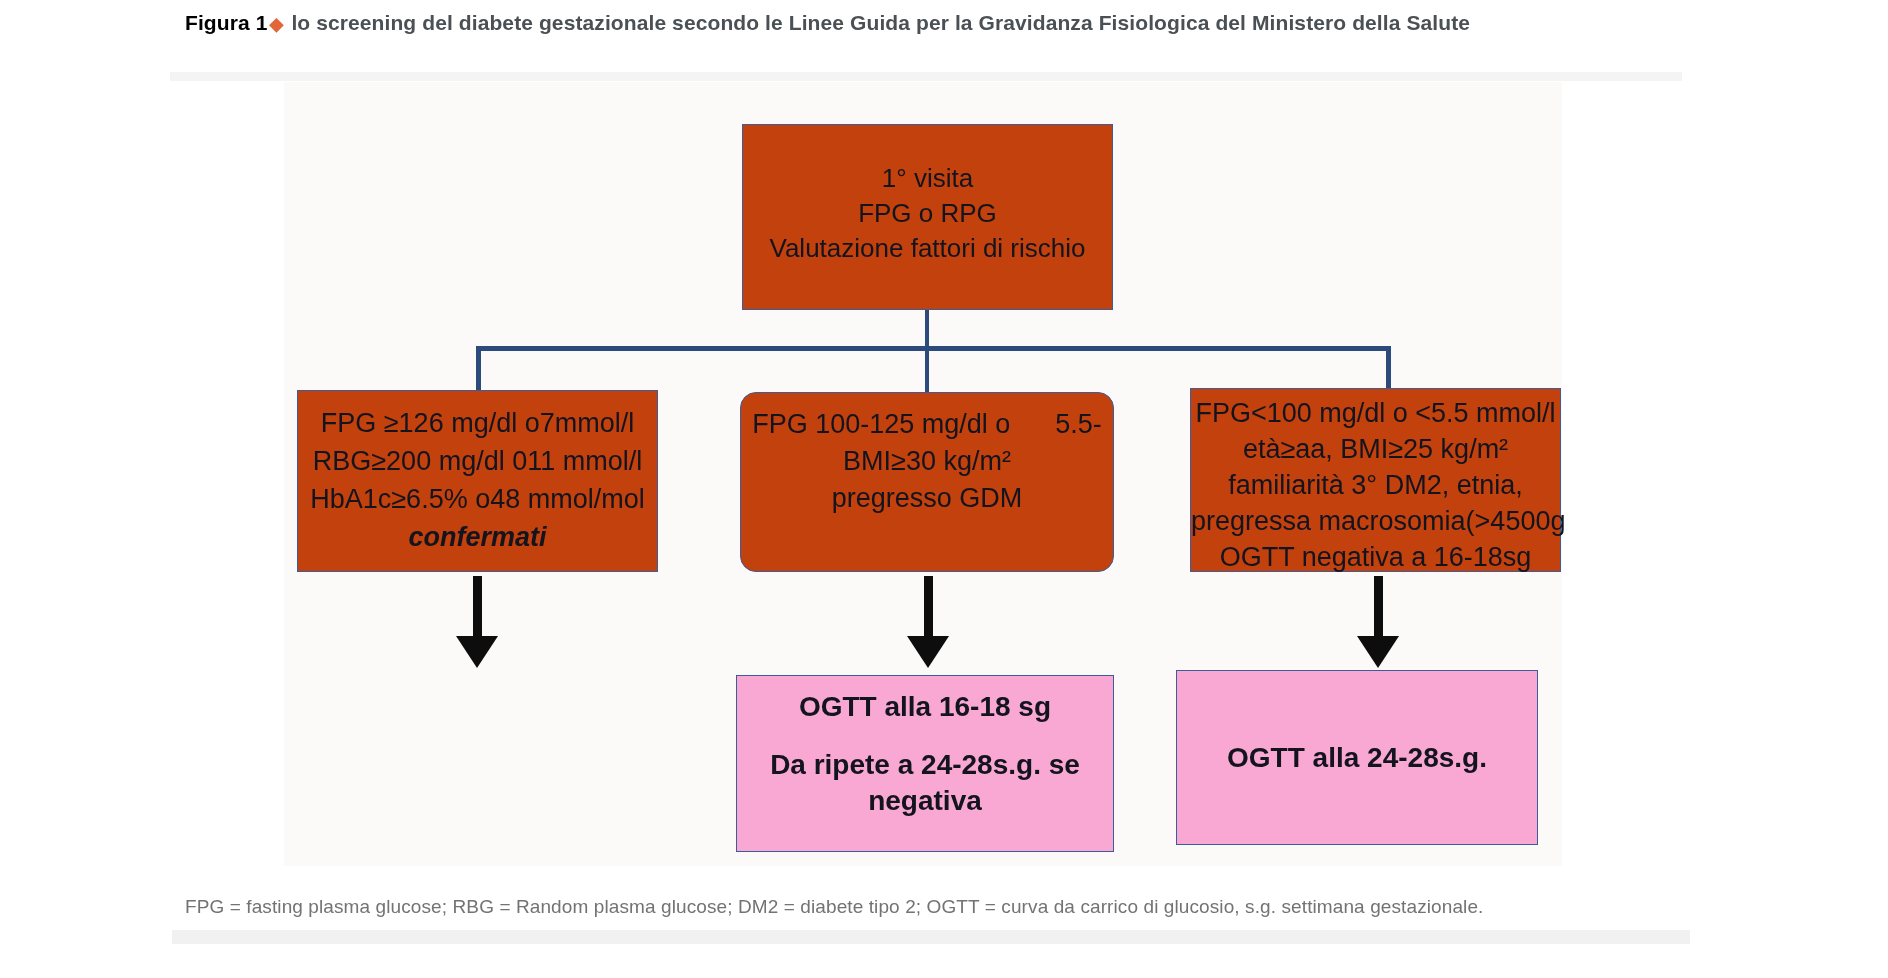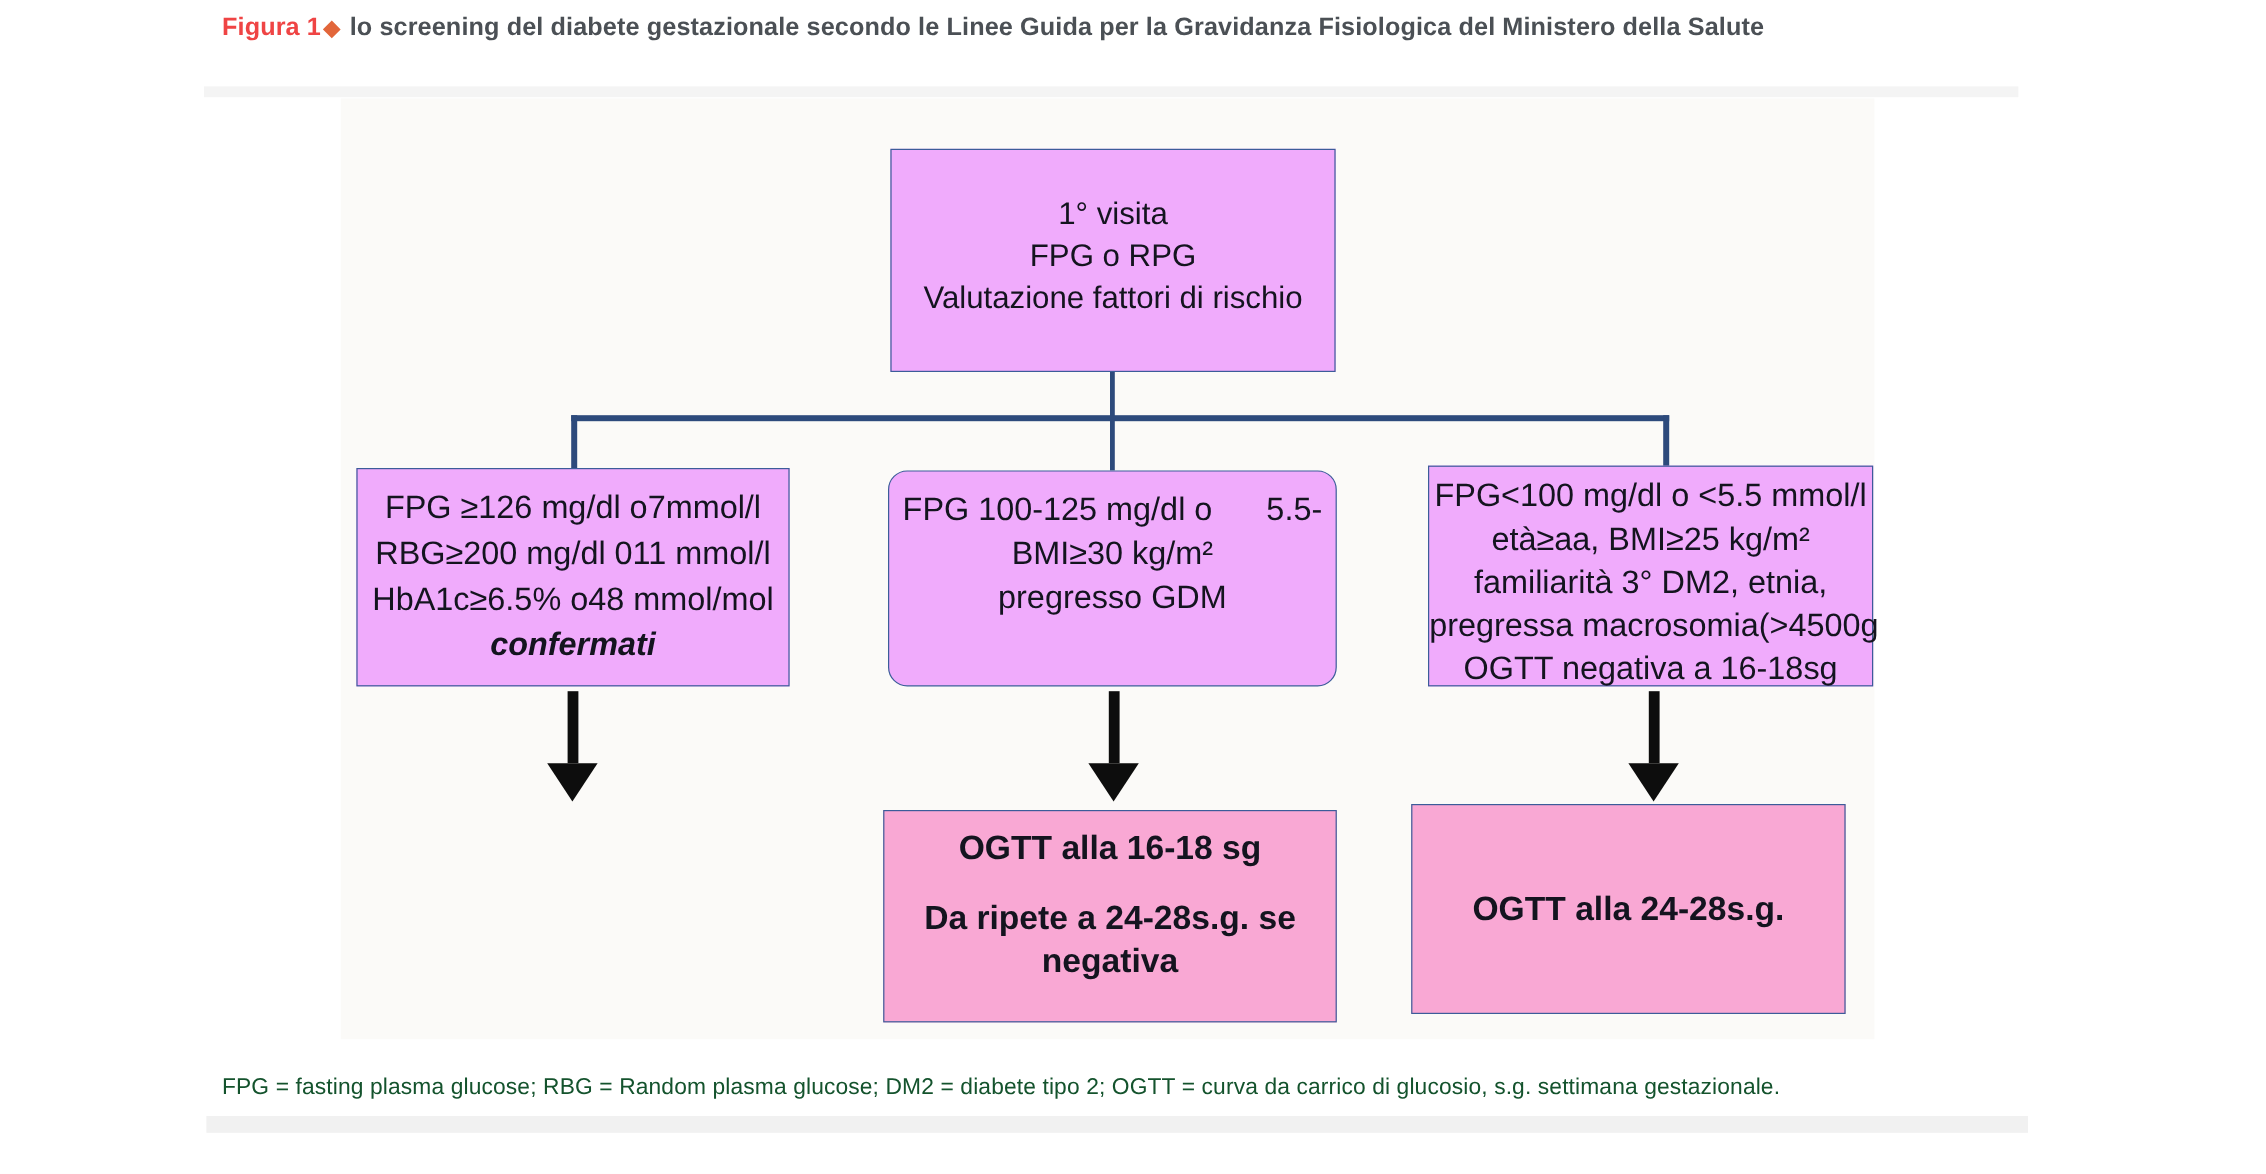--- a/index.html
+++ b/index.html
@@ -11,31 +11,31 @@
   }
   
   .strip { position:absolute; background:#f2f2f2; }
   .strip.top { left:170px; top:72px; width:1512px; height:9px; background:#f4f4f4; }
   .strip.bottom { left:172px; top:930px; width:1518px; height:14px; background:#f1f1f1; }
   .fig-title {
     position:absolute; left:185px; top:9px; width:1490px;
     font-weight:bold; font-size:21px; line-height:27px; color:#4b5055;
     letter-spacing:0.1px;
   }
-  .fig-title .accent { color:#ef4444; }
+  .fig-title .accent { color:#000000; }
   .fig-title .diamond { color:#e2663a; font-size:18px; padding:0 2px; }
   .fig-title .line2 { display:block; }
   
   .figure-area {
     position:absolute; left:284px; top:82px; width:1278px; height:784px;
     background:#fbfaf8;
   }
   
   .fbox {
-    position:absolute; background:#f0abfc; border:1px solid #3c5c9a;
+    position:absolute; background:#c2410c; border:1px solid #3c5c9a;
     color:#14141f; text-align:center;
     font-size:27px; line-height:38px;
   }
   .fbox .ln { white-space:nowrap; }
   .fbox.outcome { background:#f9a8d4; font-weight:bold; font-size:28px; }
   .box-top   { left:742px;  top:124px; width:371px; height:186px; font-size:26px; line-height:35px; padding-top:36px; }
   .box-left  { left:297px;  top:390px; width:361px; height:182px; padding-top:13px; }
   .box-mid   { left:740px;  top:392px; width:374px; height:180px; padding-top:13px; line-height:37px;border-radius:16px; }
   .box-right { left:1190px; top:388px; width:371px; height:184px; padding-top:6px;  line-height:36px; }
   .box-left .emph { font-weight:bold; font-style:italic; }
@@ -55,21 +55,21 @@
   .arrow .shaft { width:9px; height:60px; background:#0d0d0d; margin:0 auto; }
   .arrow .head  { width:0; height:0; margin:0 auto;
     border-left:21px solid transparent; border-right:21px solid transparent;
     border-top:32px solid #0d0d0d; }
   .arrow.a-left  { left:456px; }
   .arrow.a-mid   { left:907px; }
   .arrow.a-right { left:1357px; }
   
   .footnote {
     position:absolute; left:185px; top:896px; width:1510px;
-    font-size:19px; color:#14532d; letter-spacing:0.1px;
+    font-size:19px; color:#737373; letter-spacing:0.1px;
   }
 </style>
 </head>
 <body>
 
 <div id="page">
 
   <div class="strip top"></div>
 
   <div class="fig-title">

